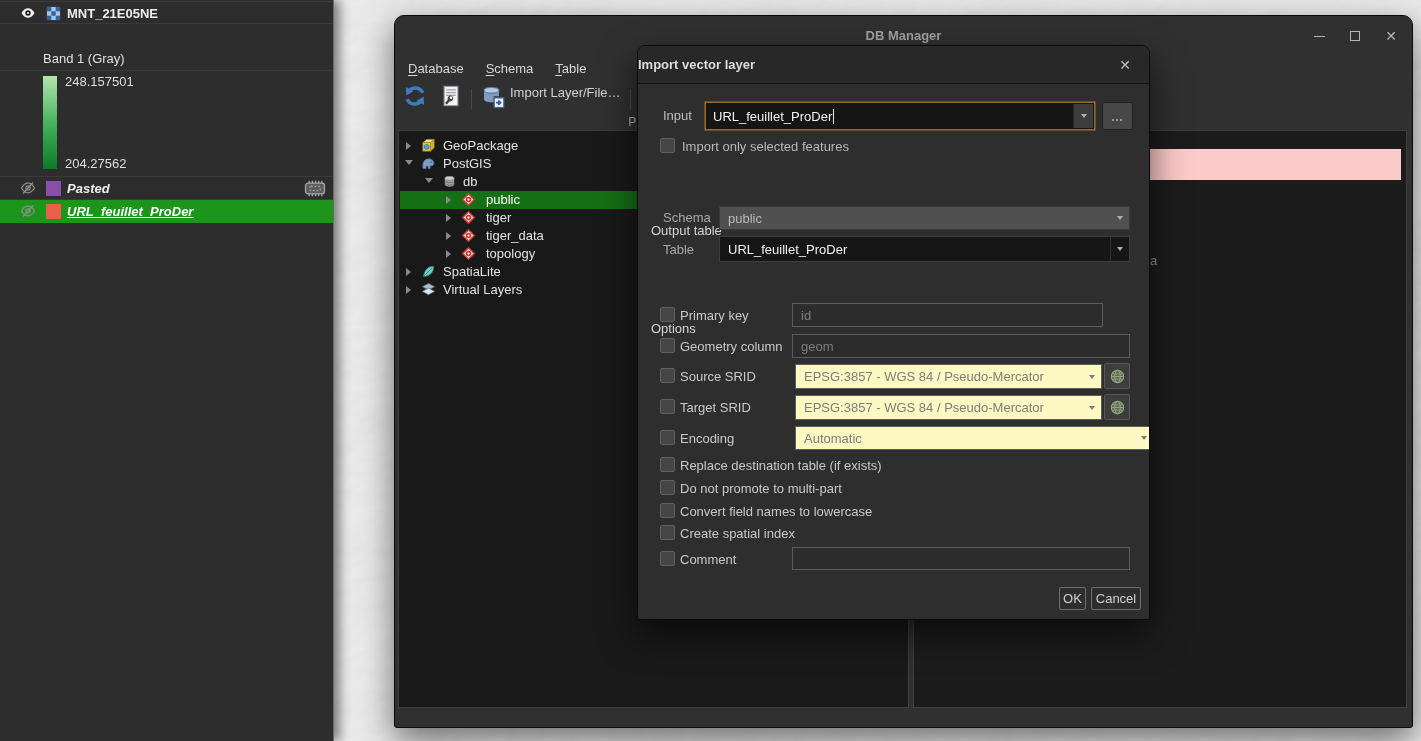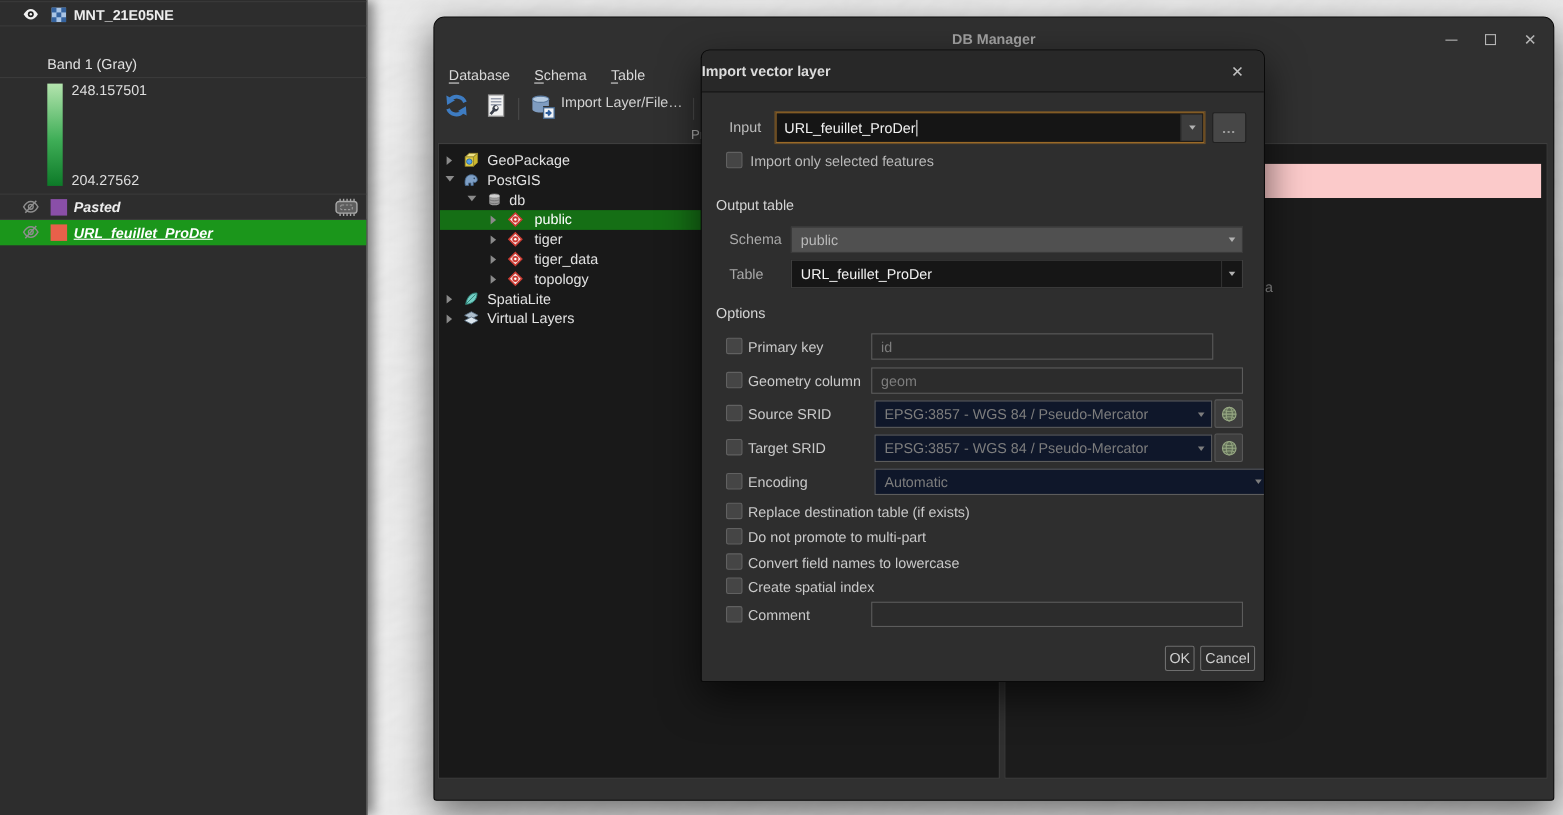--- a/index.html
+++ b/index.html
@@ -68,21 +68,21 @@
     background:#2e2e2e; border:1px solid #0a0a0a; border-radius:8px 8px 2px 2px;
     box-shadow:0 14px 36px rgba(0,0,0,.6); color:#c9c9c9; overflow:hidden; }
   .dlg-titlebar { position:absolute; left:0; right:0; top:0; height:38px; background:#282828;
                   border-bottom:1px solid #141414; }
   .dlg-title { position:absolute; left:0; right:0; line-height:38px; 
                font-weight:bold; color:#dcdcdc; }
   .dlg-close { position:absolute; right:12px; top:0; width:24px; height:38px; display:flex;
                align-items:center; justify-content:center; color:#c0c0c0; font-size:14px; }
 
   .flabel { position:absolute; color:#bdbdbd; line-height:16px; white-space:nowrap; }
-  .section { position:absolute; color:#d4d4d4; }
+  .section { position:absolute; color:#d4d4d4;margin-top:44px; }
 
   .combo-focus { position:absolute; background:#151515; border:1px solid #9a6a28;
                  box-shadow:0 0 0 1px rgba(154,106,40,.55); }
   .combo-focus .val { position:absolute; left:7px; top:0; bottom:0; display:flex; align-items:center;
                       color:#f2f2f2; white-space:nowrap; }
   .caret { display:inline-block; width:1px; height:15px; background:#e8e8e8; margin-left:1px; }
   .dd-btn { position:absolute; right:1px; top:1px; bottom:1px; width:20px; background:#3d3d3d;
             border-left:1px solid #262626; display:flex; align-items:center; justify-content:center; }
   .browse-btn { position:absolute; background:#474747; border:1px solid #202020; border-radius:2px;
                 color:#9e9e9e; display:flex; align-items:center; justify-content:center;
@@ -93,21 +93,21 @@
   .combo-table { position:absolute; background:#161616; border:1px solid #3e3e3e; }
   .combo-table .val { position:absolute; left:8px; top:0; bottom:0; display:flex; align-items:center; color:#f2f2f2; }
   .dd-plain { position:absolute; right:0; top:0; bottom:0; width:19px; display:flex;
               align-items:center; justify-content:center; }
   .dd-sep { border-left:1px solid #303030; }
 
   .cb { position:absolute; width:15px; height:15px; background:#454545; border:1px solid #616161; border-radius:2px; }
   .cb-label { position:absolute; color:#c9c9c9; line-height:16px; white-space:nowrap; }
   .field-dis { position:absolute; background:#2c2c2c; border:1px solid #5c5c5c; }
   .field-dis .ph { position:absolute; left:8px; top:0; bottom:0; display:flex; align-items:center; color:#7d7d7d; }
-  .combo-dis { position:absolute; background:#0f172a; border:1px solid #5c5c5c; }
+  .combo-dis { position:absolute; background:#fef9c3; border:1px solid #5c5c5c; }
   .combo-dis .ph { position:absolute; left:8px; top:0; bottom:0; display:flex; align-items:center;
                    color:#7d7d7d; white-space:nowrap; }
   .globe-btn { position:absolute; width:26px; height:26px; background:#3d3d3d; border:1px solid #585858;
                border-radius:2px; display:flex; align-items:center; justify-content:center; }
   .dlg-btn { position:absolute; height:23px; background:#2e2e2e; border:1px solid #6e6e6e; border-radius:2px;
              color:#cfcfcf; display:flex; align-items:center; justify-content:center; }
 
   .tri-r { width:0; height:0; border-left:5px solid #8a8a8a; border-top:4px solid transparent; border-bottom:4px solid transparent; }
   .tri-d { width:0; height:0; border-top:5px solid #8a8a8a; border-left:4px solid transparent; border-right:4px solid transparent; }
   .carr { width:0; height:0; border-top:4px solid #b2b2b2; border-left:3.5px solid transparent; border-right:3.5px solid transparent; }

